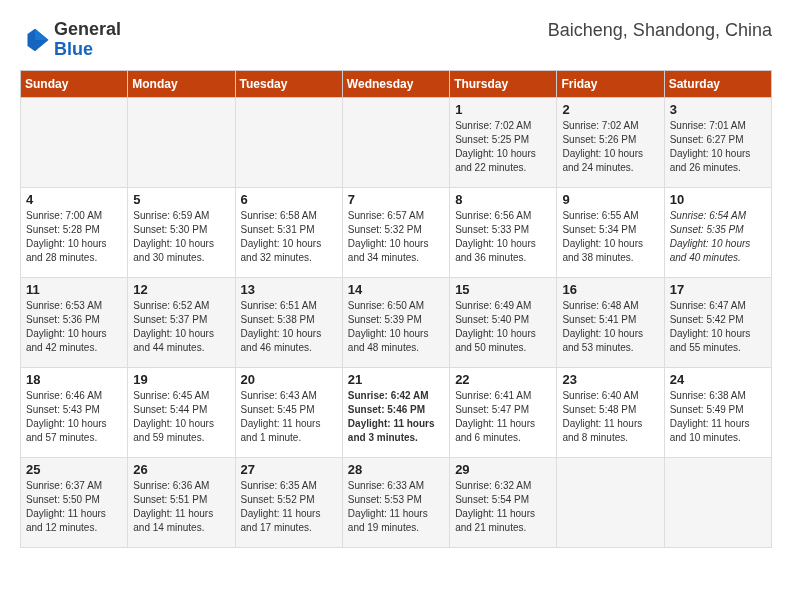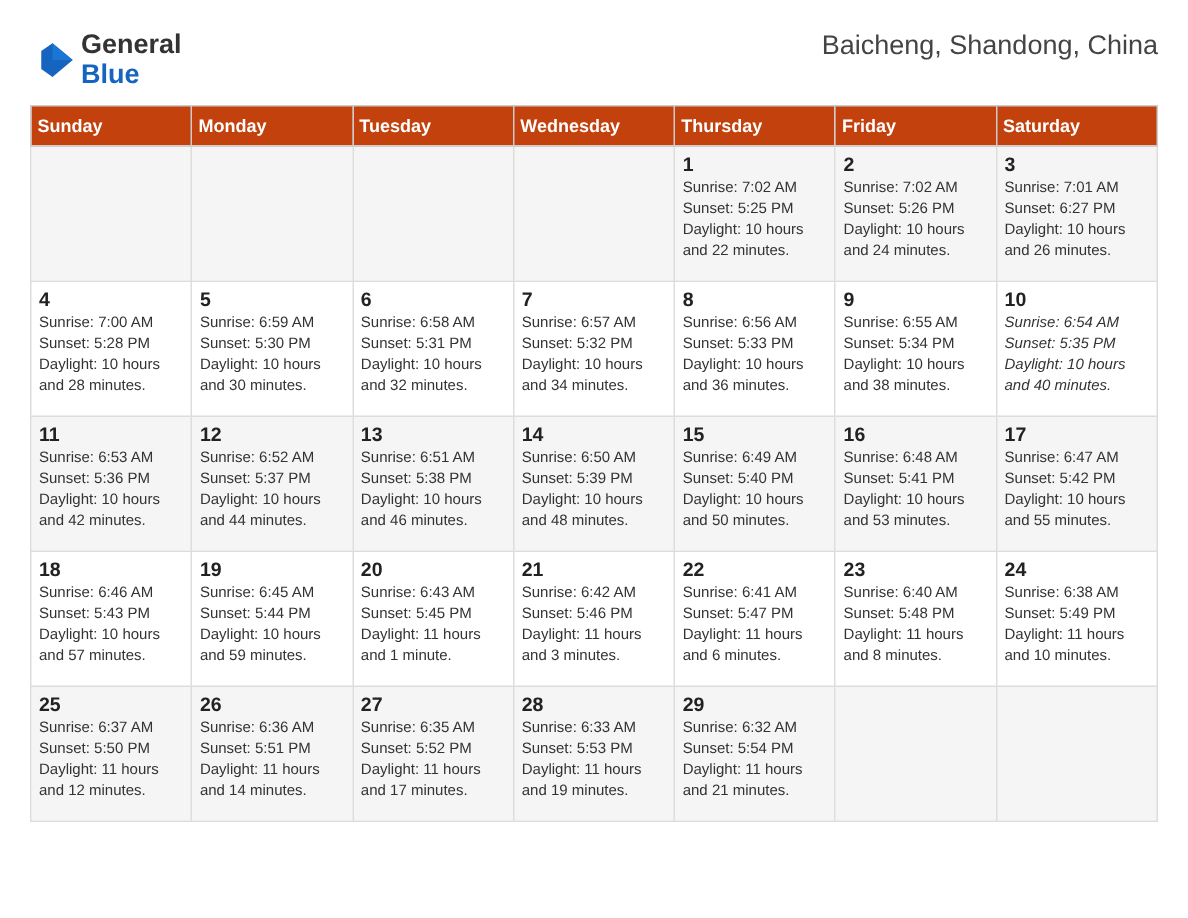--- a/index.html
+++ b/index.html
@@ -267,21 +267,21 @@
         </td>
         <td>
           <span class="cell-date">20</span>
           <div class="cell-info" style="white-space: pre-line;">Sunrise: 6:43 AM
 Sunset: 5:45 PM
 Daylight: 11 hours
 and 1 minute.</div>
         </td>
         <td>
           <span class="cell-date">21</span>
-          <div class="cell-info" style="white-space: pre-line;">Sunrise: 6:42 AM
+          <div class="cell-info" style="white-space: pre-line; font-weight: bold;">Sunrise: 6:42 AM
 Sunset: 5:46 PM
 Daylight: 11 hours
 and 3 minutes.</div>
         </td>
         <td>
           <span class="cell-date">22</span>
           <div class="cell-info" style="white-space: pre-line;">Sunrise: 6:41 AM
 Sunset: 5:47 PM
 Daylight: 11 hours
 and 6 minutes.</div>

